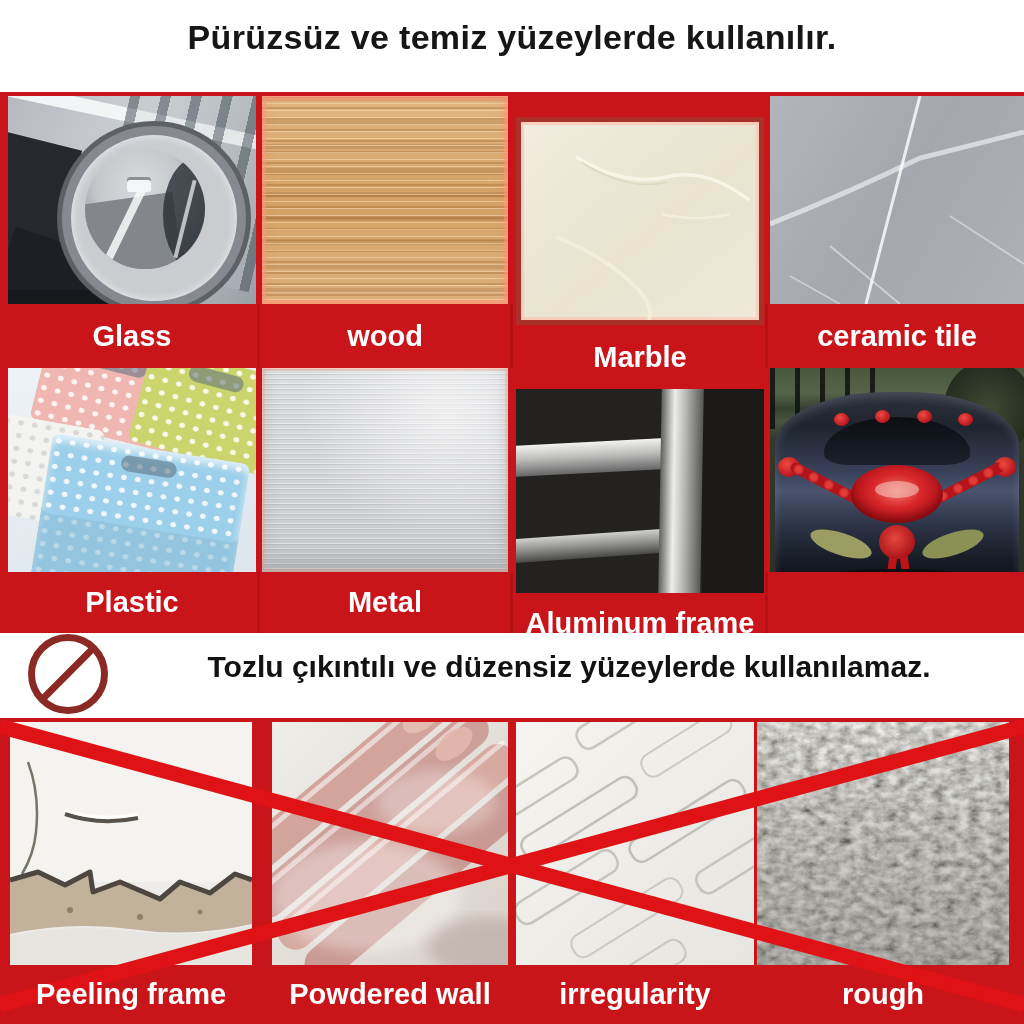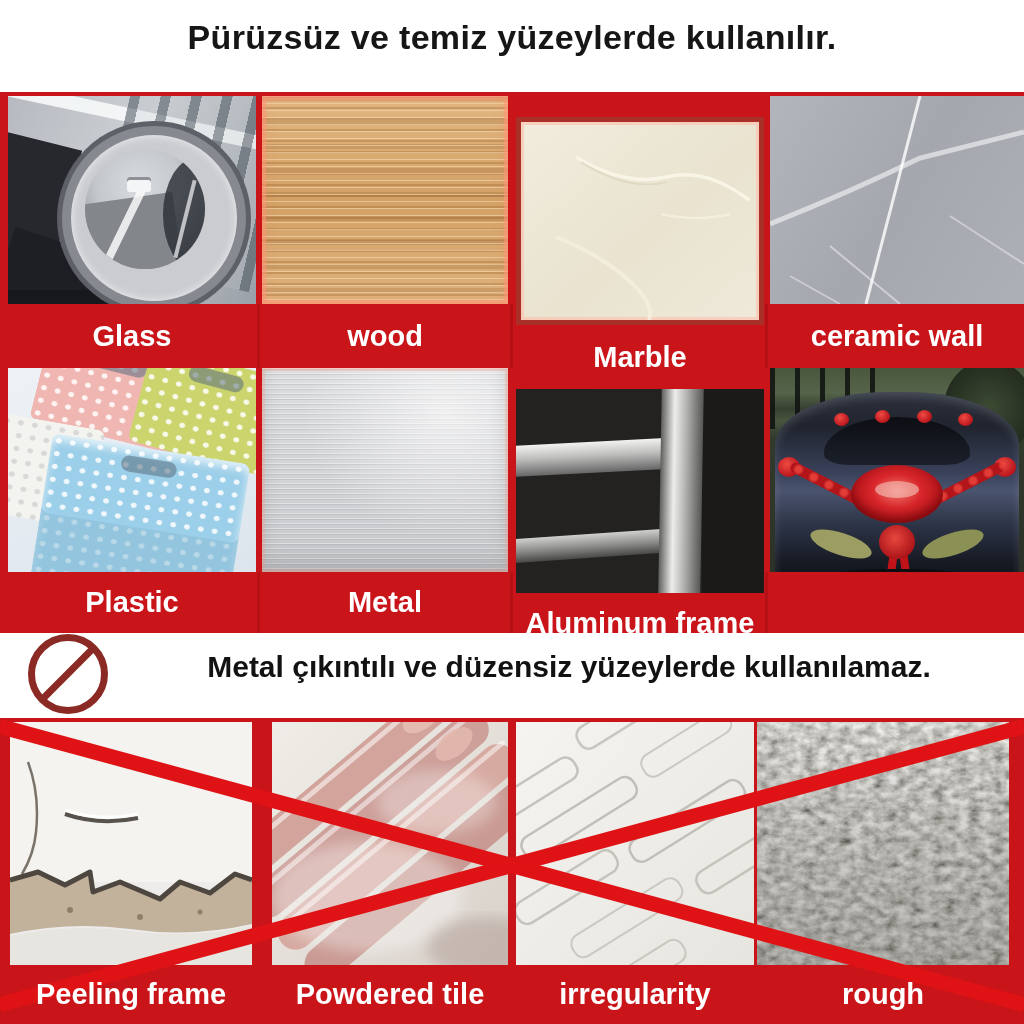--- a/index.html
+++ b/index.html
@@ -207,21 +207,21 @@
       </svg>
     </div>
 
     <div class="band" id="band1">
       <div class="seam" style="left:257px"></div>
       <div class="seam" style="left:510px"></div>
       <div class="seam" style="left:765px"></div>
       <div class="lbl c0">Glass</div>
       <div class="lbl c1">wood</div>
       <div class="lbl c2">Marble</div>
-      <div class="lbl c3">ceramic wall</div>
+      <div class="lbl c3">ceramic tile</div>
     </div>
 
     <div class="cell r2 c0" id="cell-plastic">
       <div class="basket bk-dots bk-pink">
           <div class="bk-handle"></div>
         </div>
       <div class="basket bk-white"></div>
       <div class="basket bk-dots bk-green">
           <div class="bk-handle"></div>
         </div>
@@ -270,21 +270,21 @@
       <div class="seam" style="left:765px"></div>
       <div class="lbl c0">Plastic</div>
       <div class="lbl c1">Metal</div>
       <div class="lbl c2">Aluminum frame</div>
     </div>
   </div>
 
   <div id="no-icon">
     <div class="slash"></div>
   </div>
-  <div id="no-text">Metal çıkıntılı ve düzensiz yüzeylerde kullanılamaz.</div>
+  <div id="no-text">Tozlu çıkıntılı ve düzensiz yüzeylerde kullanılamaz.</div>
 
   <div class="panel" id="panel-forbidden">
 
     <div class="cell r3 f0" id="cell-peel">
       <svg width="242" height="243" viewBox="0 0 242 243">
         <rect width="242" height="243" fill="#edecea"></rect>
         <rect width="242" height="160" fill="#f4f3ef"></rect>
         <path d="M18,40 Q30,72 26,110 Q24,132 12,152" stroke="#7a736a" stroke-width="2.5" fill="none"></path>
         <path d="M55,92 Q90,104 128,96" stroke="#57524c" stroke-width="4" fill="none"></path>
         <path d="M55,88 Q90,100 128,92" stroke="#fdfdfb" stroke-width="3" fill="none"></path>
@@ -372,19 +372,19 @@
         <rect width="252" height="243" filter="url(#roughF)" opacity=".85"></rect>
         <rect width="252" height="243" fill="url(#rgv)"></rect>
       </svg>
     </div>
 
     <div class="xline x1"></div>
     <div class="xline x2"></div>
 
     <div class="band" id="band3">
       <div class="lbl f0">Peeling frame</div>
-      <div class="lbl f1">Powdered tile</div>
+      <div class="lbl f1">Powdered wall</div>
       <div class="lbl f2">irregularity</div>
       <div class="lbl f3">rough</div>
     </div>
   </div>
 
 </div>
 
 </body></html>

